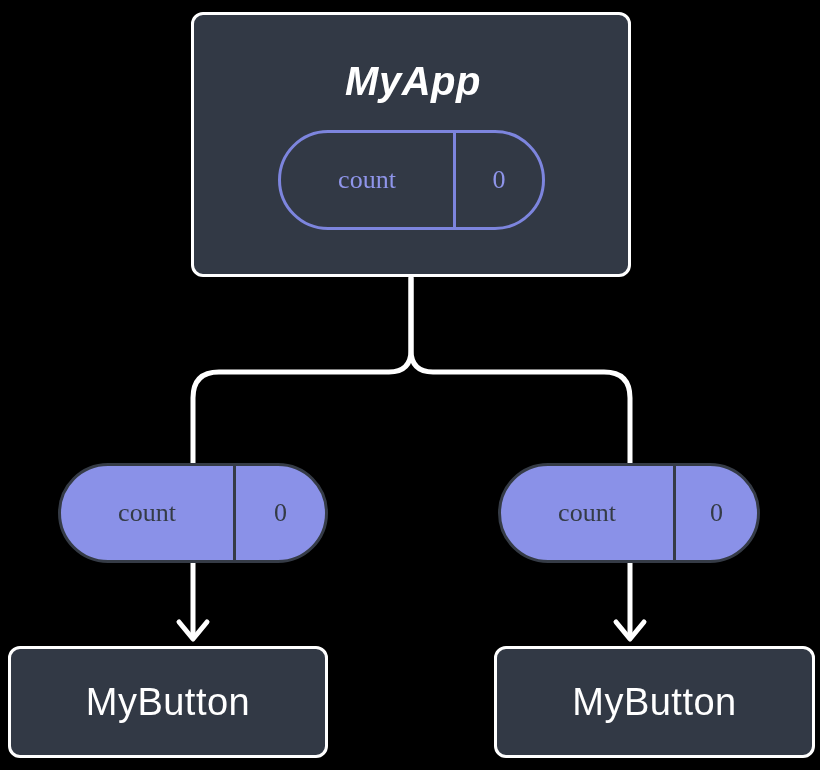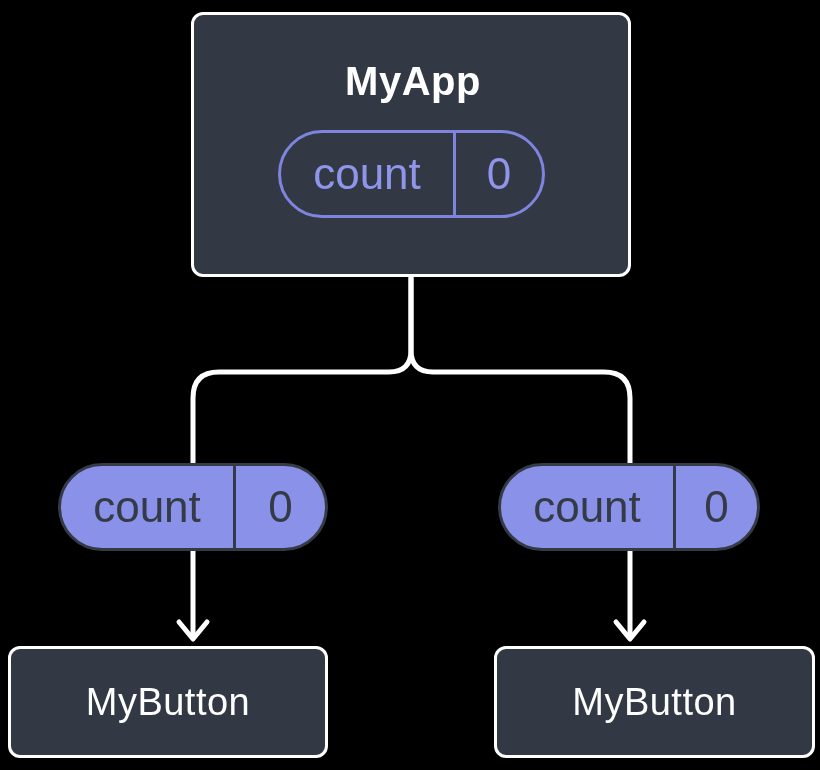--- a/index.html
+++ b/index.html
@@ -55,32 +55,33 @@
   .node-title {
     position: absolute;
     left: 4px; right: 0;
     top: 42px;
     text-align: center;
     font-size: 40px;
     line-height: 48px;
     font-weight: 700;
     letter-spacing: 0.5px;
     color: var(--title-text);
+    font-style: italic;
   }
   .pill {
     position: absolute;
     box-sizing: border-box;
-    height: 88px;
+    height: 100px;
     border-radius: 50px;
     display: flex;
     align-items: stretch;
     overflow: hidden;
     z-index: 2;
-    font-family: Liberation Sans, sans-serif;
-    font-size: 44px;
+    font-family: Liberation Serif, serif;
+    font-size: 26px;
   }
   .pill-outlined {
     left: 84px; top: 115px;
     width: 267px;
     border: 3px solid var(--pill-outline);
     background: transparent;
     color: var(--pill-text-on-dark);
   }
   .pill-outlined .pill-name { border-right: 3px solid var(--pill-outline); }
   .pill-filled {

